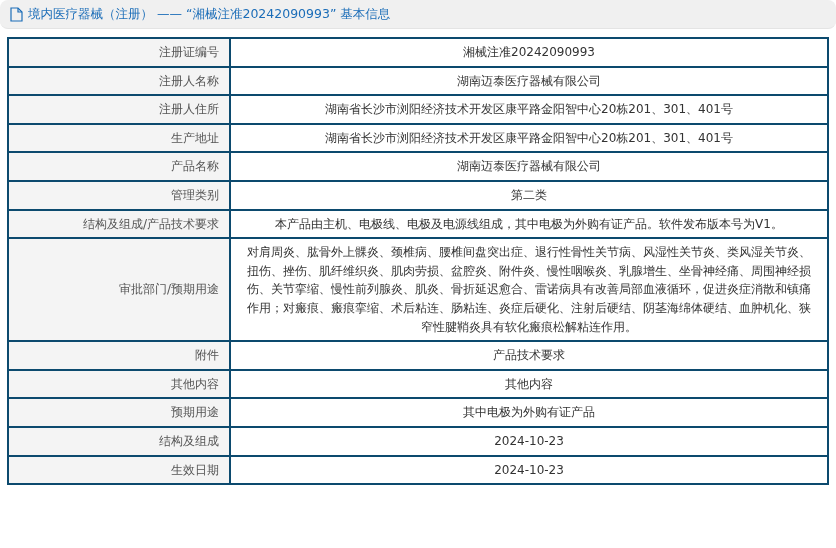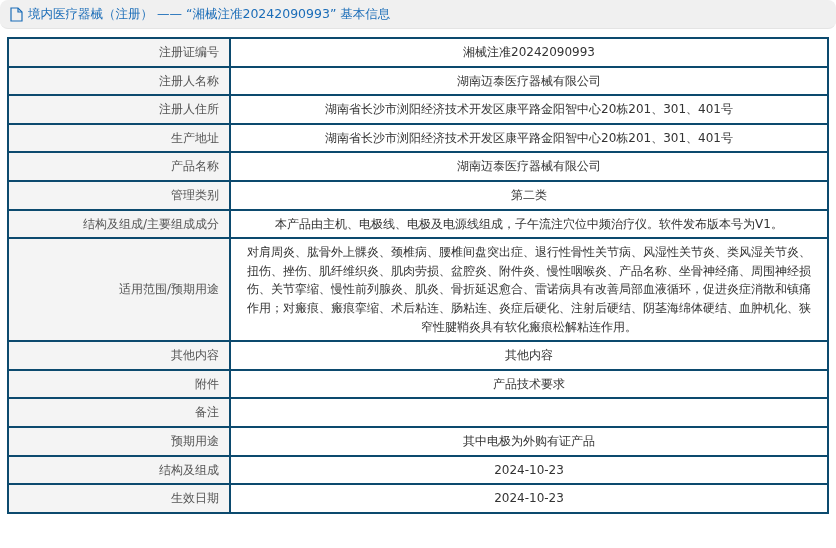--- a/index.html
+++ b/index.html
@@ -96,38 +96,34 @@
           </tr>
           <tr>
             <th>产品名称</th>
             <td>湖南迈泰医疗器械有限公司</td>
           </tr>
           <tr>
             <th>管理类别</th>
             <td>第二类</td>
           </tr>
           <tr>
-            <th>结构及组成/主要组成成分</th>
-            <td>本产品由主机、电极线、电极及电源线组成，子午流注穴位中频治疗仪。软件发布版本号为V1。</td>
+            <th>结构及组成/产品技术要求</th>
+            <td>本产品由主机、电极线、电极及电源线组成，其中电极为外购有证产品。软件发布版本号为V1。</td>
           </tr>
           <tr>
-            <th>适用范围/预期用途</th>
-            <td class="long-text">对肩周炎、肱骨外上髁炎、颈椎病、腰椎间盘突出症、退行性骨性关节病、风湿性关节炎、类风湿关节炎、扭伤、挫伤、肌纤维织炎、肌肉劳损、盆腔炎、附件炎、慢性咽喉炎、产品名称、坐骨神经痛、周围神经损伤、关节挛缩、慢性前列腺炎、肌炎、骨折延迟愈合、雷诺病具有改善局部血液循环，促进炎症消散和镇痛作用；对瘢痕、瘢痕挛缩、术后粘连、肠粘连、炎症后硬化、注射后硬结、阴茎海绵体硬结、血肿机化、狭窄性腱鞘炎具有软化瘢痕松解粘连作用。</td>
-          </tr>
-          <tr>
-            <th>其他内容</th>
-            <td>其他内容</td>
+            <th>审批部门/预期用途</th>
+            <td class="long-text">对肩周炎、肱骨外上髁炎、颈椎病、腰椎间盘突出症、退行性骨性关节病、风湿性关节炎、类风湿关节炎、扭伤、挫伤、肌纤维织炎、肌肉劳损、盆腔炎、附件炎、慢性咽喉炎、乳腺增生、坐骨神经痛、周围神经损伤、关节挛缩、慢性前列腺炎、肌炎、骨折延迟愈合、雷诺病具有改善局部血液循环，促进炎症消散和镇痛作用；对瘢痕、瘢痕挛缩、术后粘连、肠粘连、炎症后硬化、注射后硬结、阴茎海绵体硬结、血肿机化、狭窄性腱鞘炎具有软化瘢痕松解粘连作用。</td>
           </tr>
           <tr>
             <th>附件</th>
             <td>产品技术要求</td>
           </tr>
           <tr>
-            <th>备注</th>
-            <td class="empty-cell"></td>
+            <th>其他内容</th>
+            <td>其他内容</td>
           </tr>
           <tr>
             <th>预期用途</th>
             <td>其中电极为外购有证产品</td>
           </tr>
           <tr>
             <th>结构及组成</th>
             <td>2024-10-23</td>
           </tr>
           <tr>

